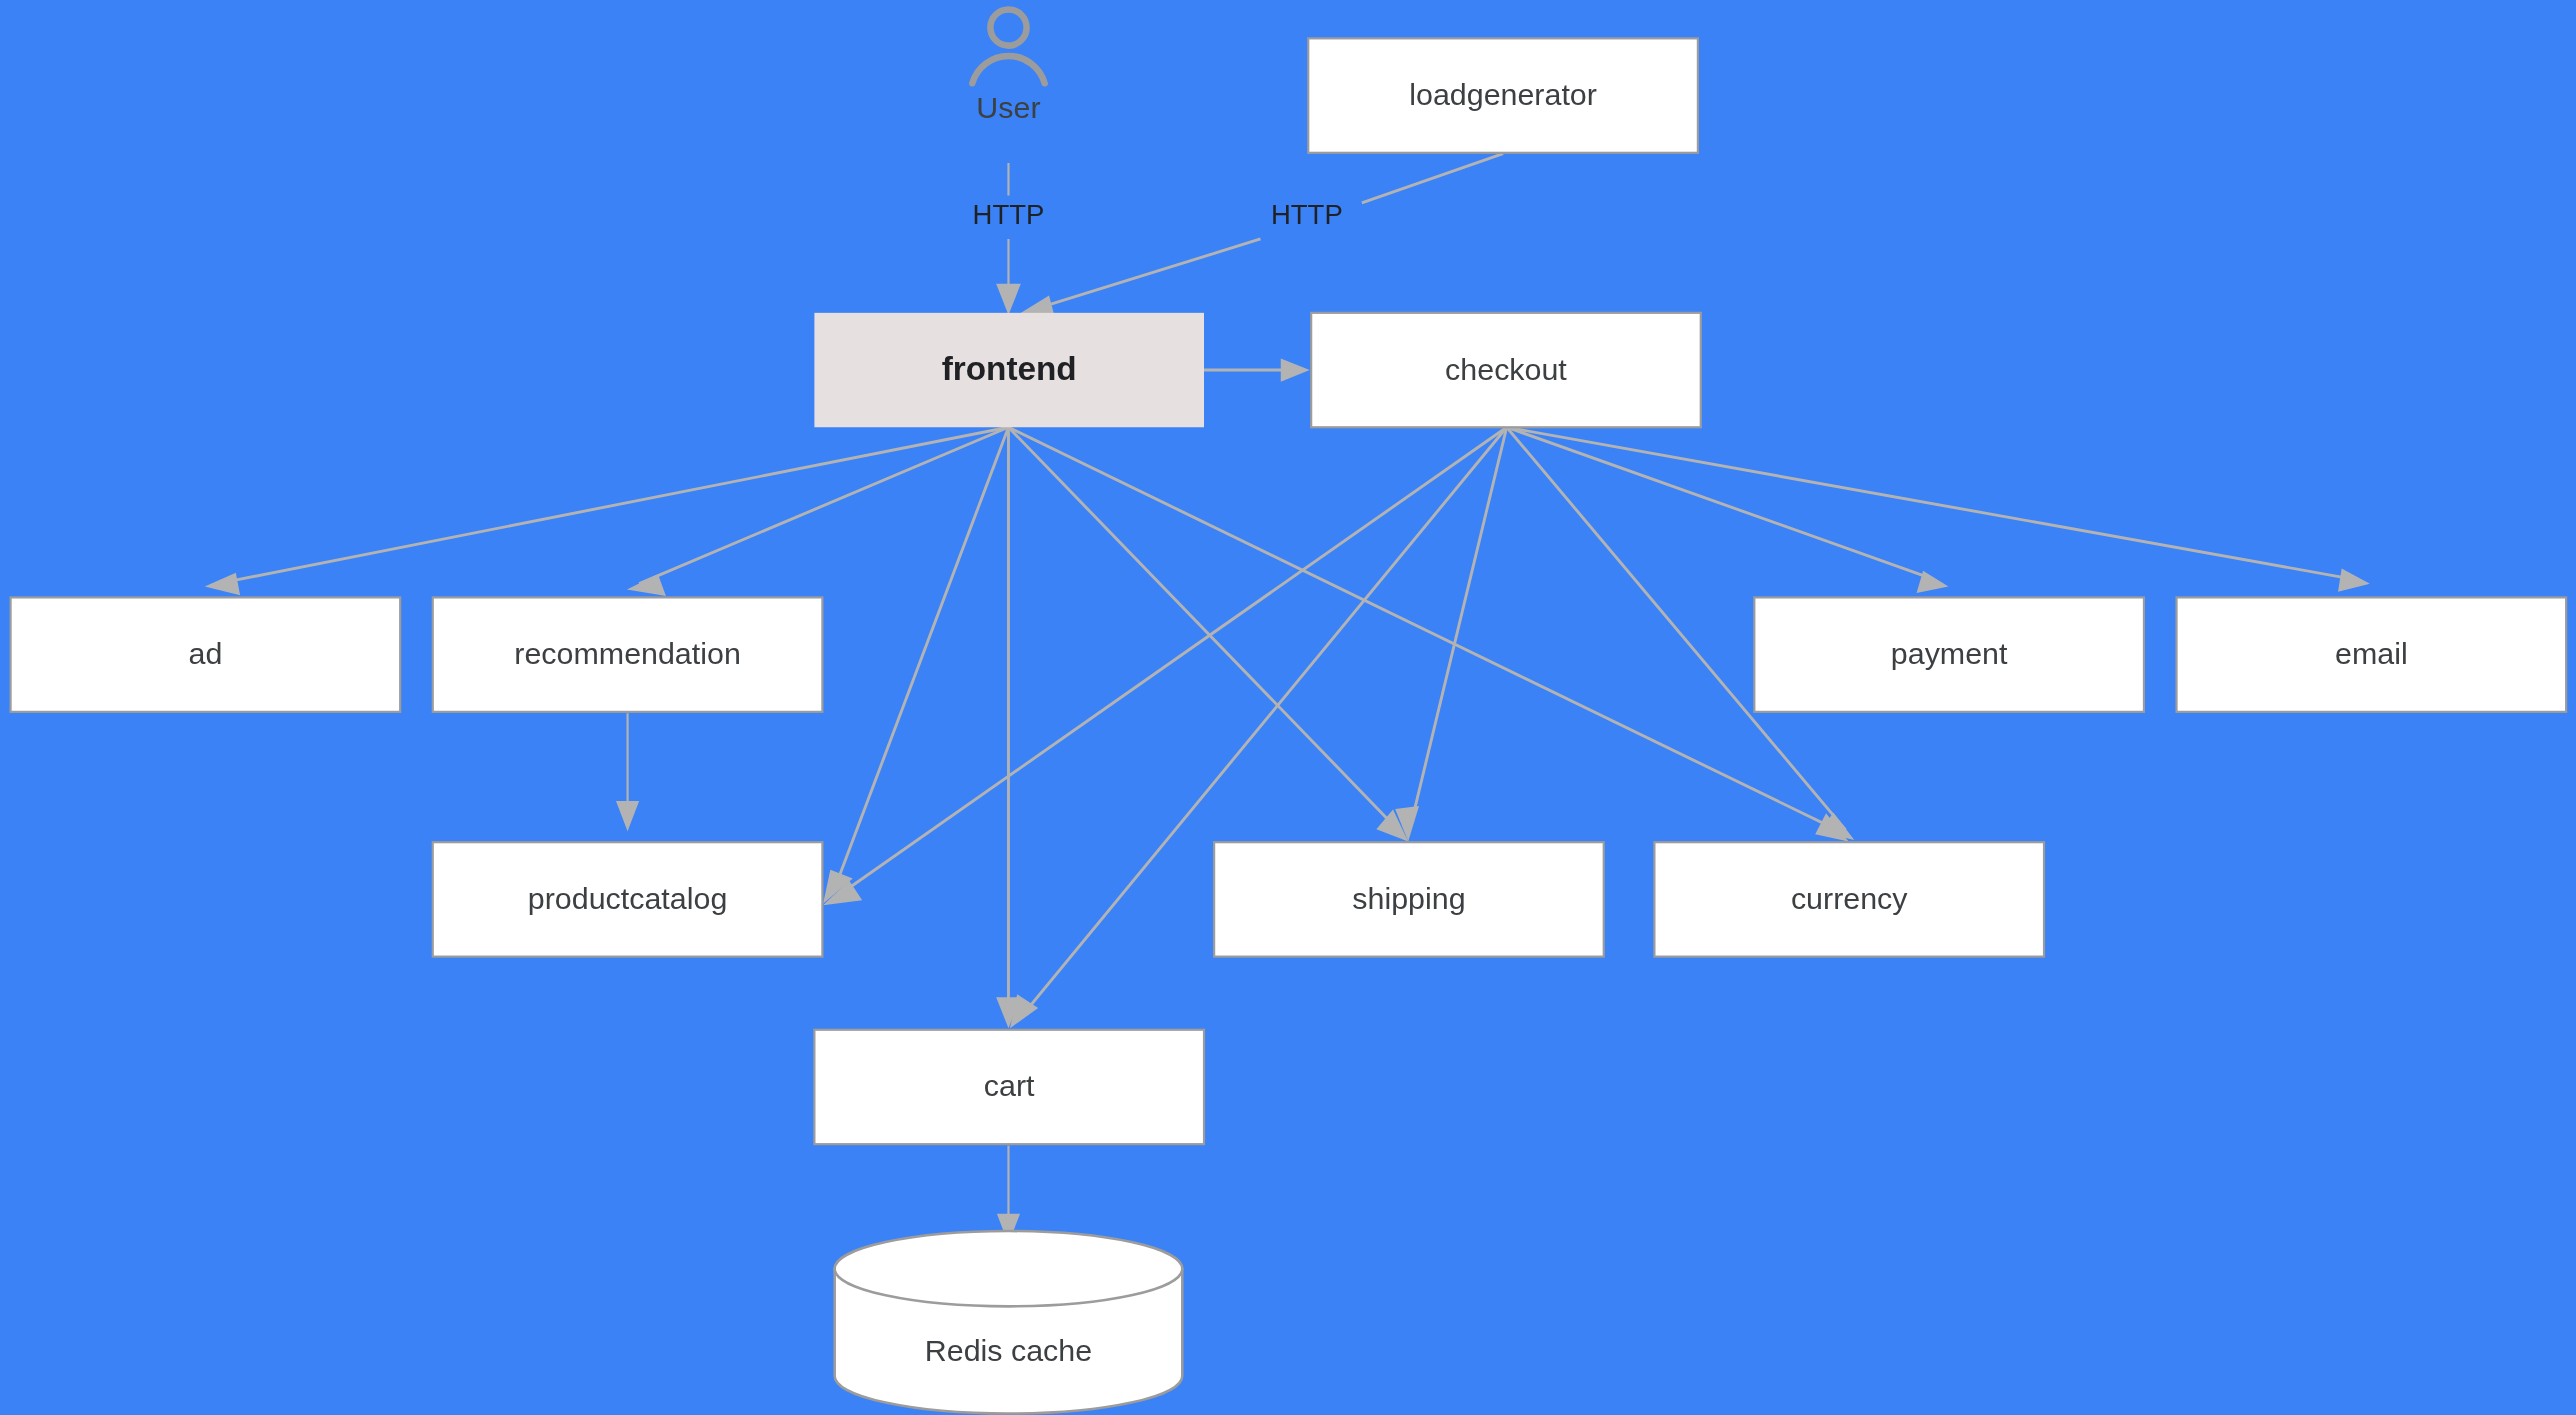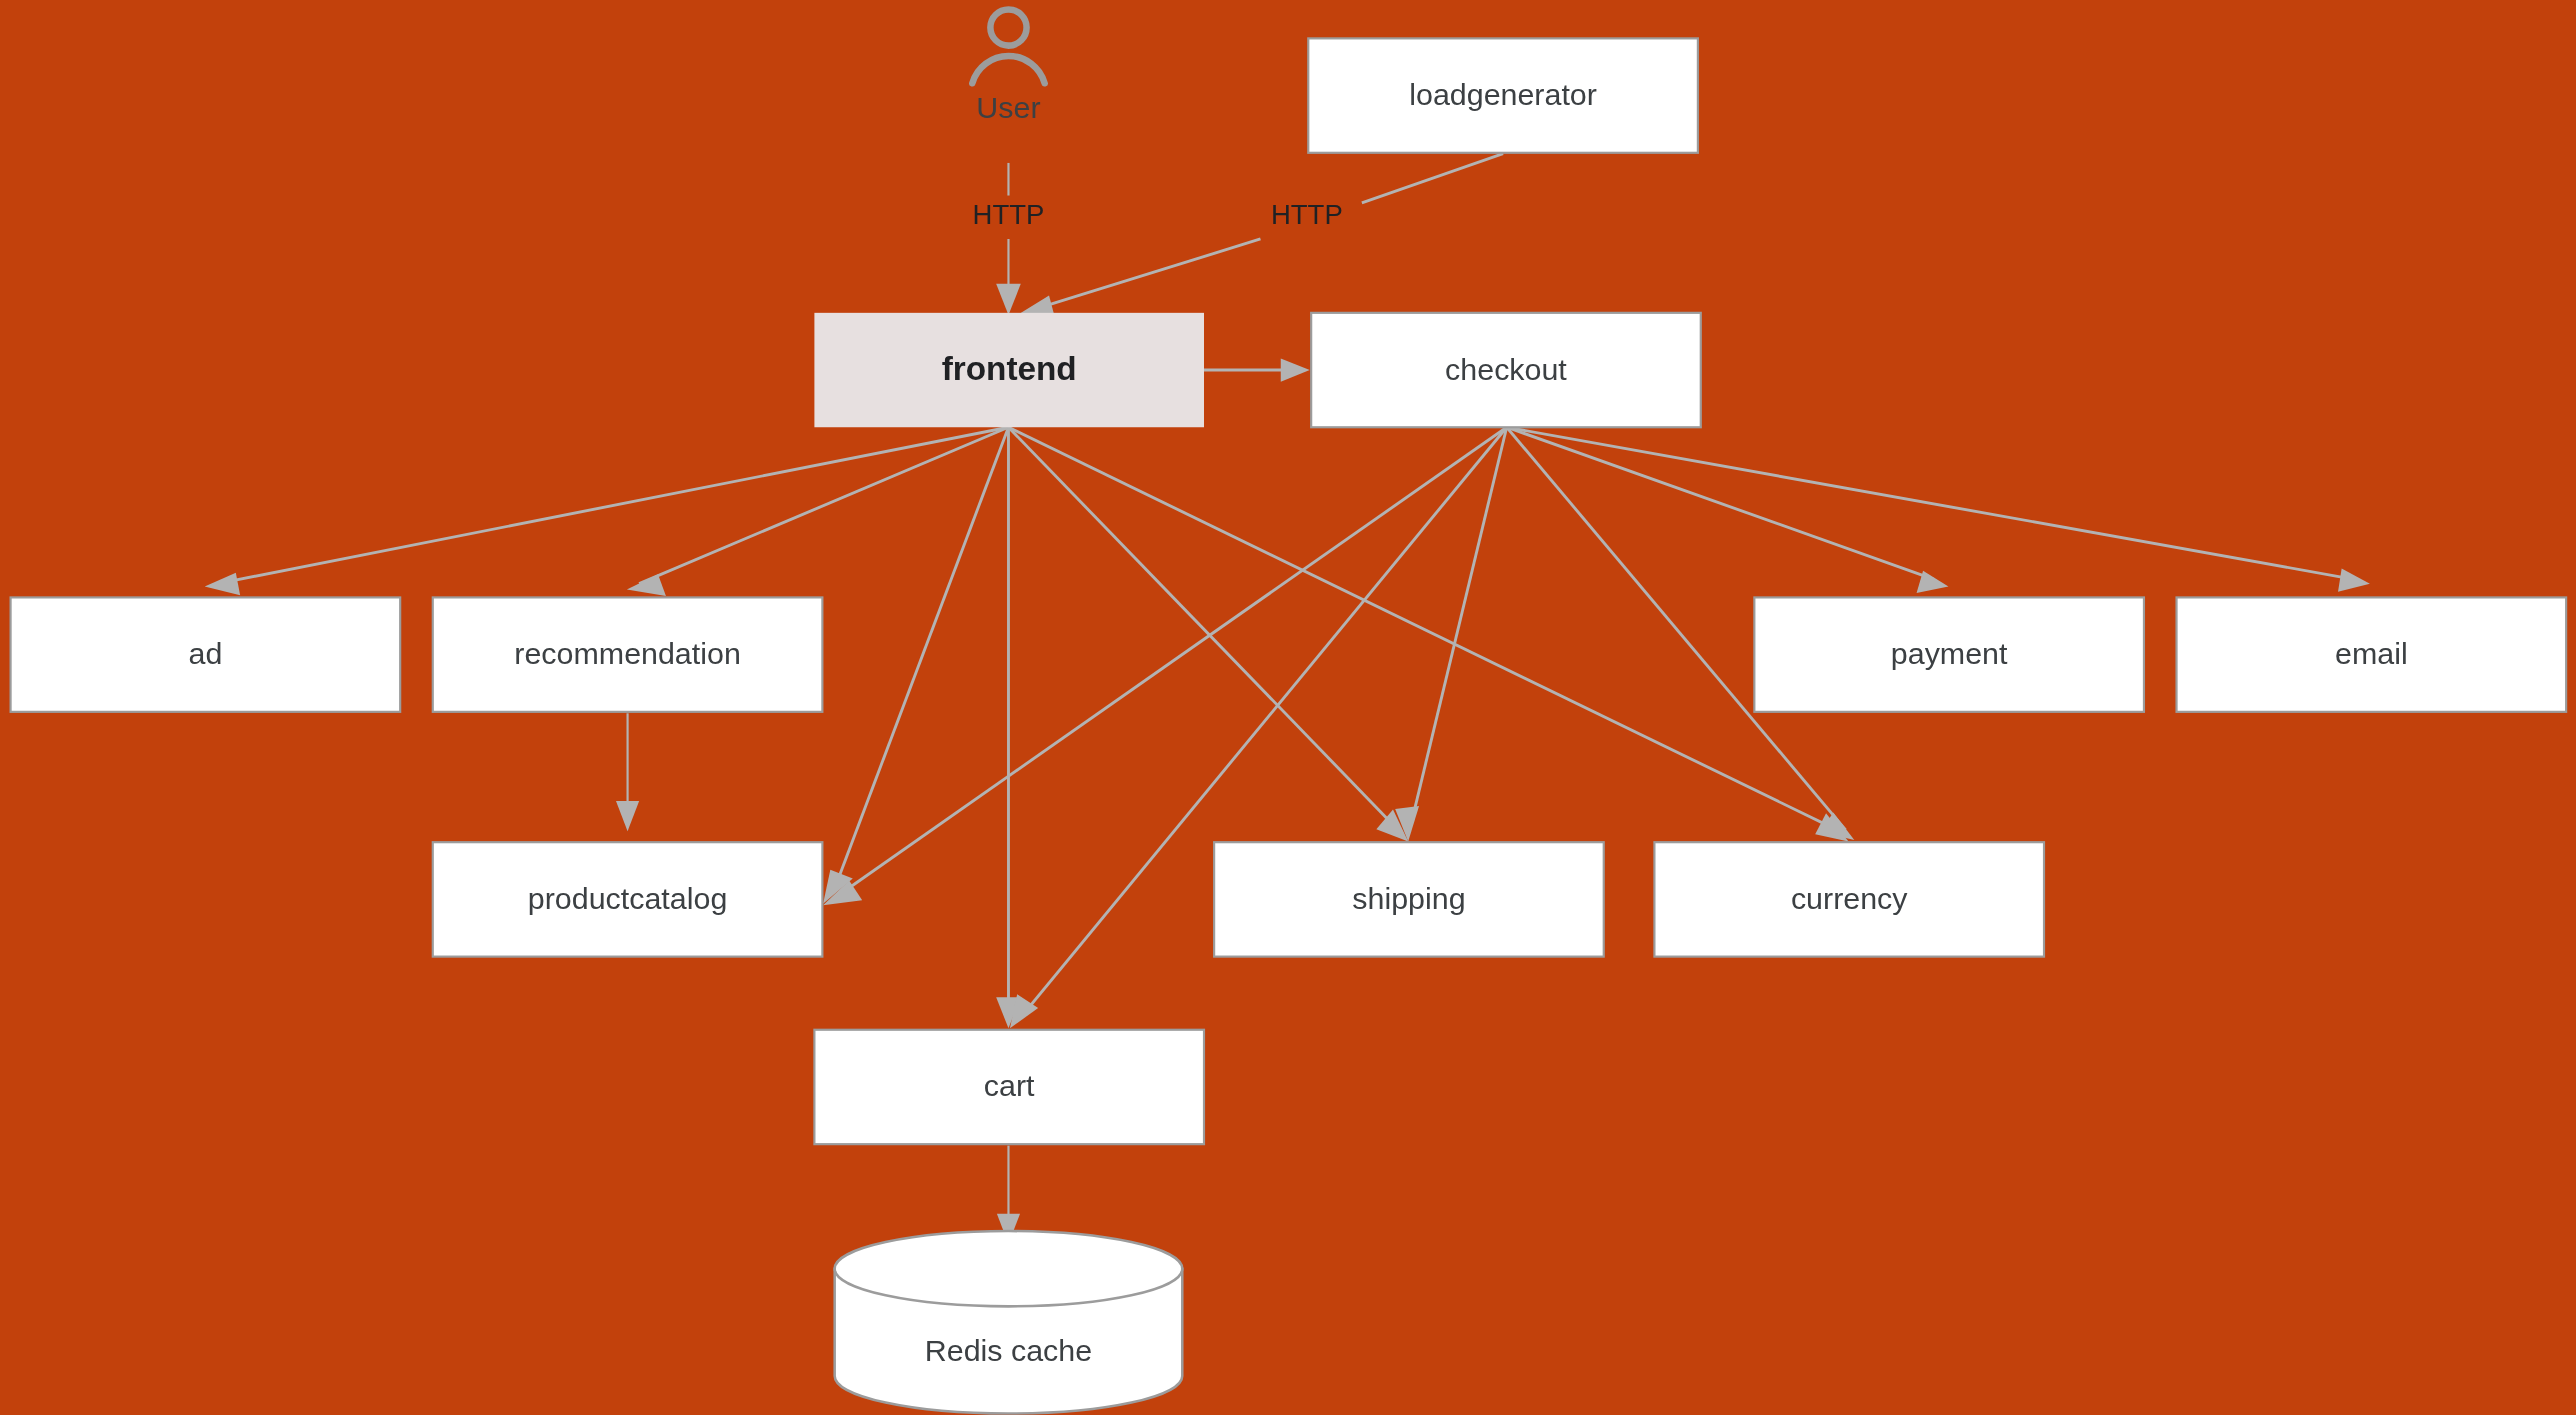--- a/index.html
+++ b/index.html
@@ -8,21 +8,21 @@
     padding: 0;
     background: #ffffff;
   }
   body {
     font-family: "Liberation Sans", sans-serif;
   }
   #canvas {
     position: relative;
     width: 2576px;
     height: 1415px;
-    background: #c2410c;
+    background: #3b82f6;
     overflow: hidden;
   }
   svg#diagram {
     position: absolute;
     left: 0;
     top: 0;
     width: 2576px;
     height: 1415px;
   }
   .node-box {

